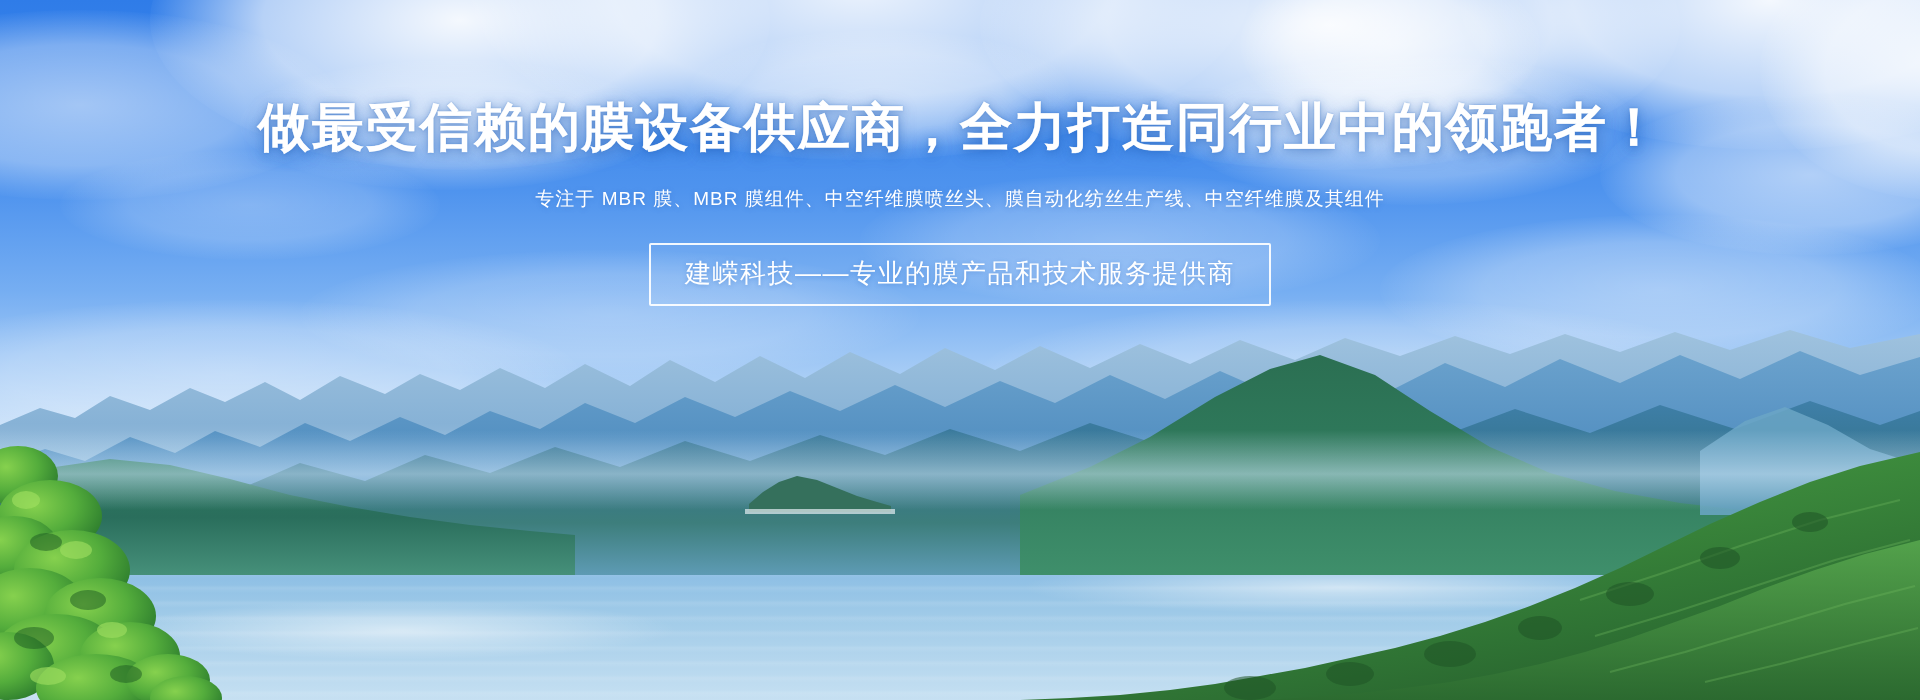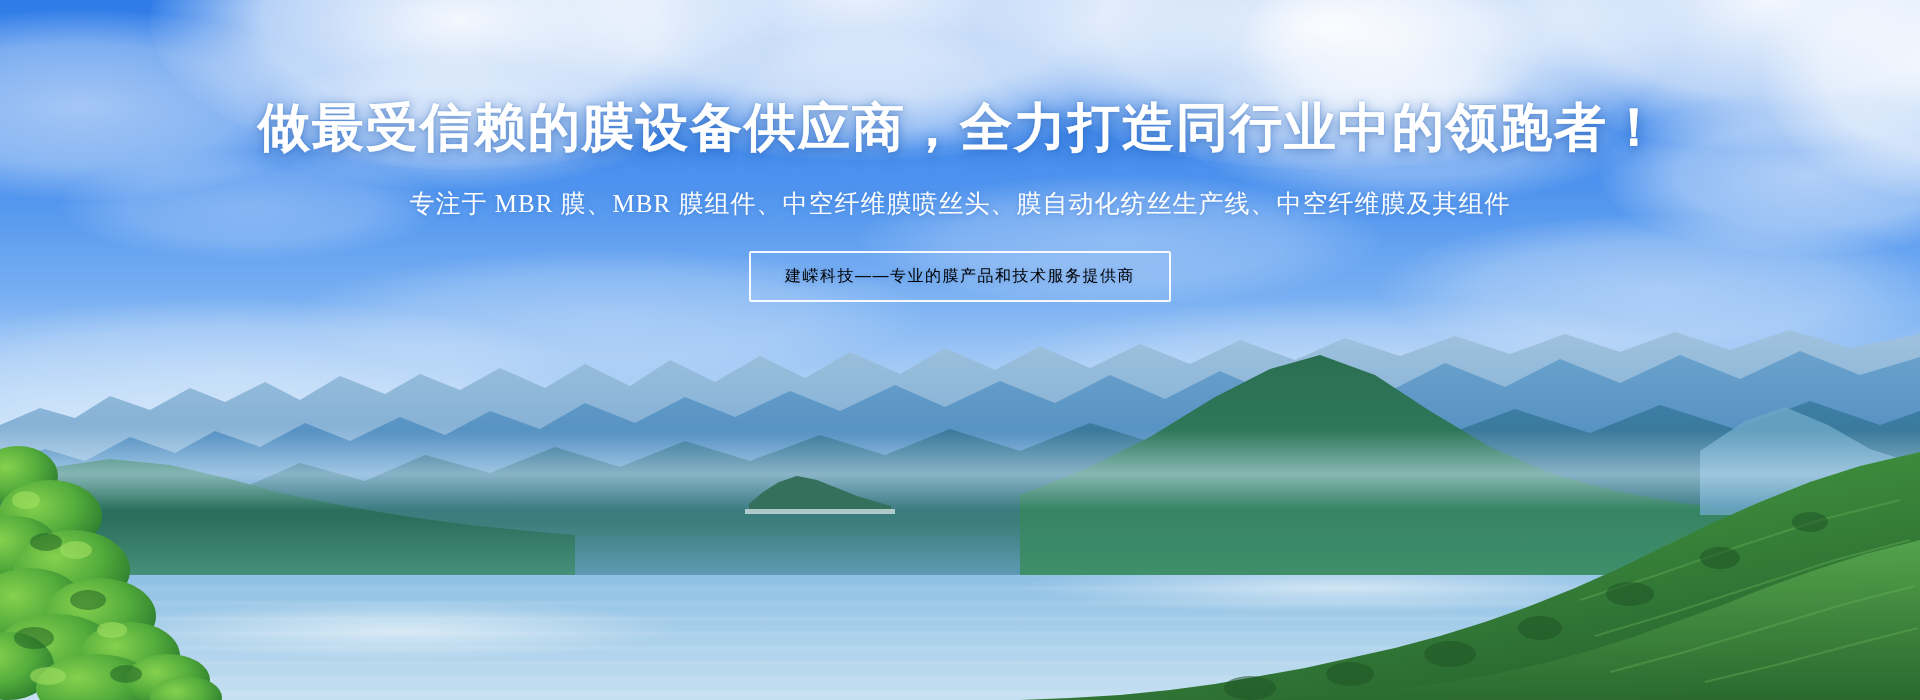--- a/index.html
+++ b/index.html
@@ -146,44 +146,43 @@
     text-shadow:
       0 0 2px rgba(40,110,200,0.55),
       0 2px 8px rgba(30,90,180,0.45),
       0 3px 18px rgba(30,90,180,0.30);
     -webkit-text-stroke: 0.4px rgba(255,255,255,0.6);
   }
 
   .subhead {
     margin: 0;
     margin-top: 26px;
-    font-size: 25px;
+    font-size: 19px;
     line-height: 1.4;
     font-weight: 400;
     letter-spacing: 1px;
     color: #ffffff;
     white-space: nowrap;
     text-shadow: 0 1px 5px rgba(40,100,190,0.40);
-    font-family: Liberation Serif, serif;
   }
 
   .tagbox {
     margin-top: 30px;
     padding: 13px 34px 15px 34px;
     border: 2px solid rgba(255,255,255,0.92);
     border-radius: 2px;
     background: rgba(255,255,255,0.04);
     pointer-events: auto;
     cursor: pointer;
   }
   .tagbox-text {
-    font-size: 16px;
+    font-size: 26px;
     line-height: 1.2;
     letter-spacing: 1.5px;
-    color: #000000;
+    color: #ffffff;
     white-space: nowrap;
     text-shadow: 0 1px 4px rgba(40,100,190,0.35);
     text-align: center;
   }
 </style>
 </head>
 <body>
 
 <div class="banner">
 

